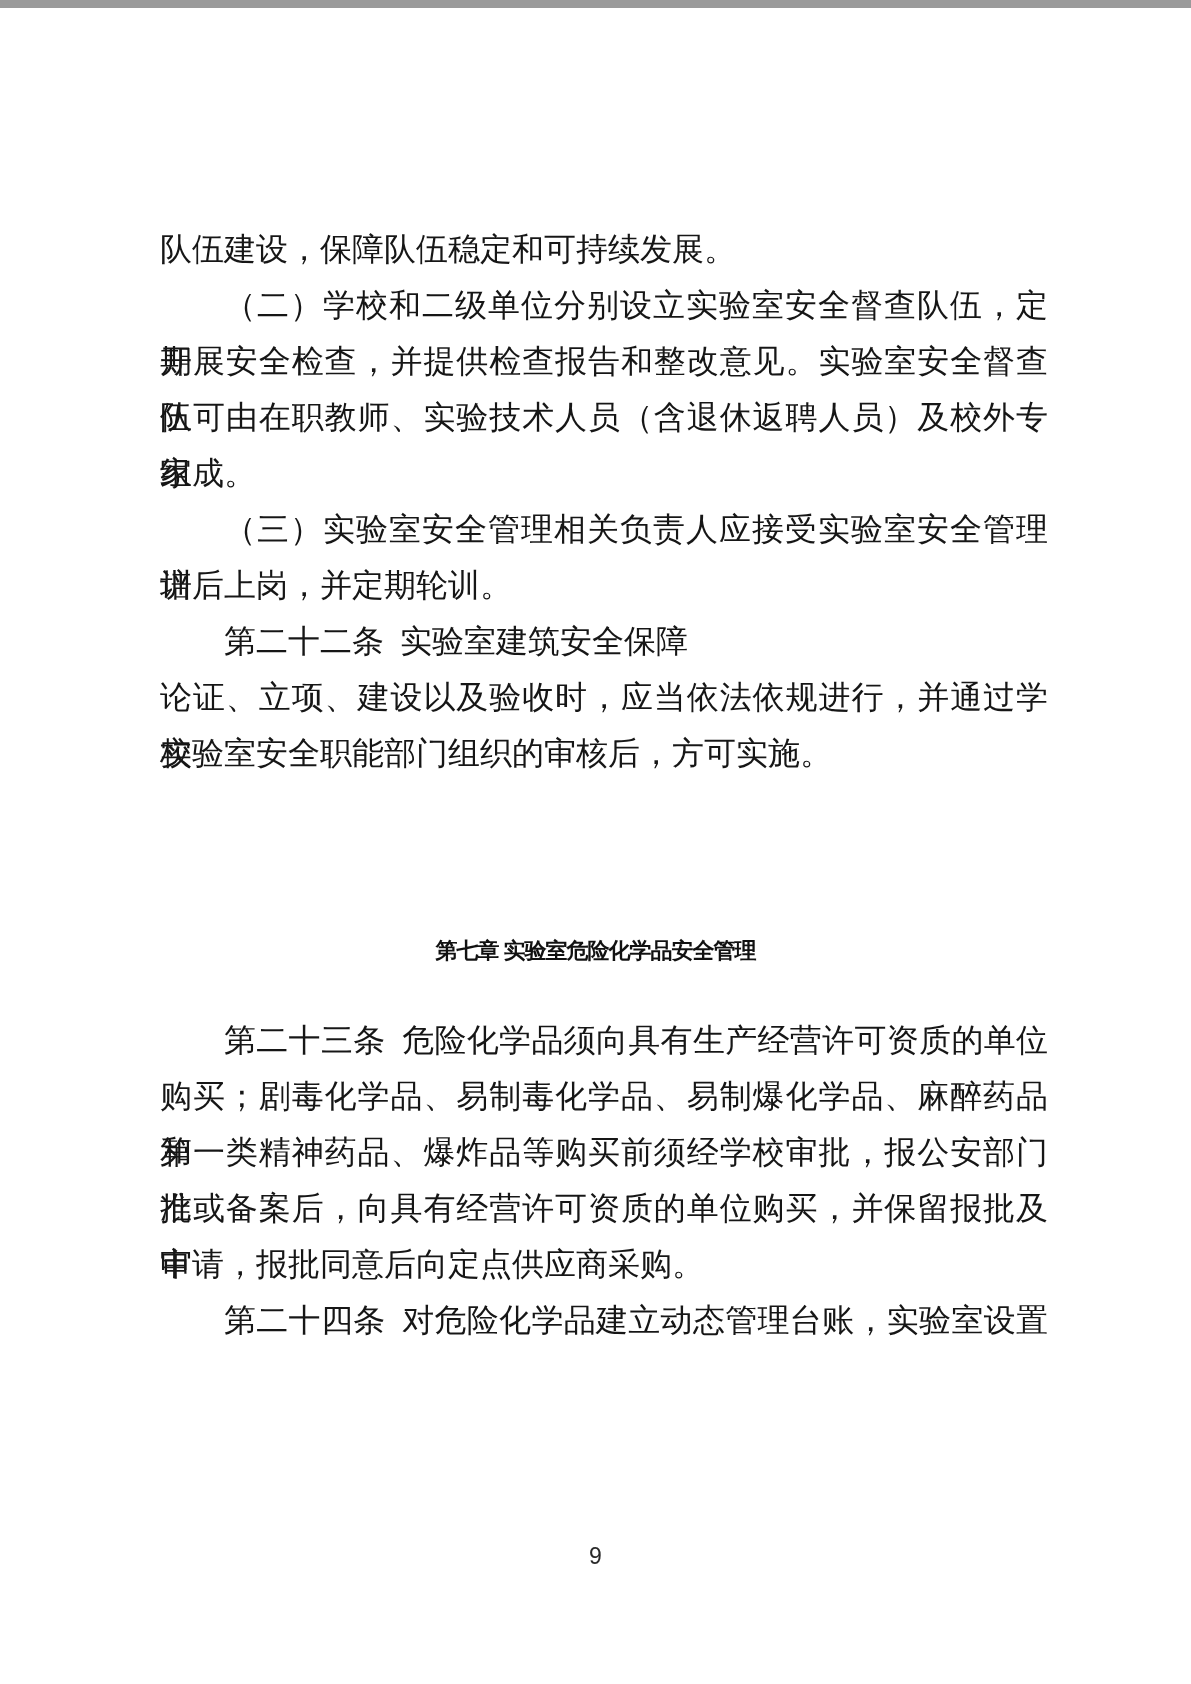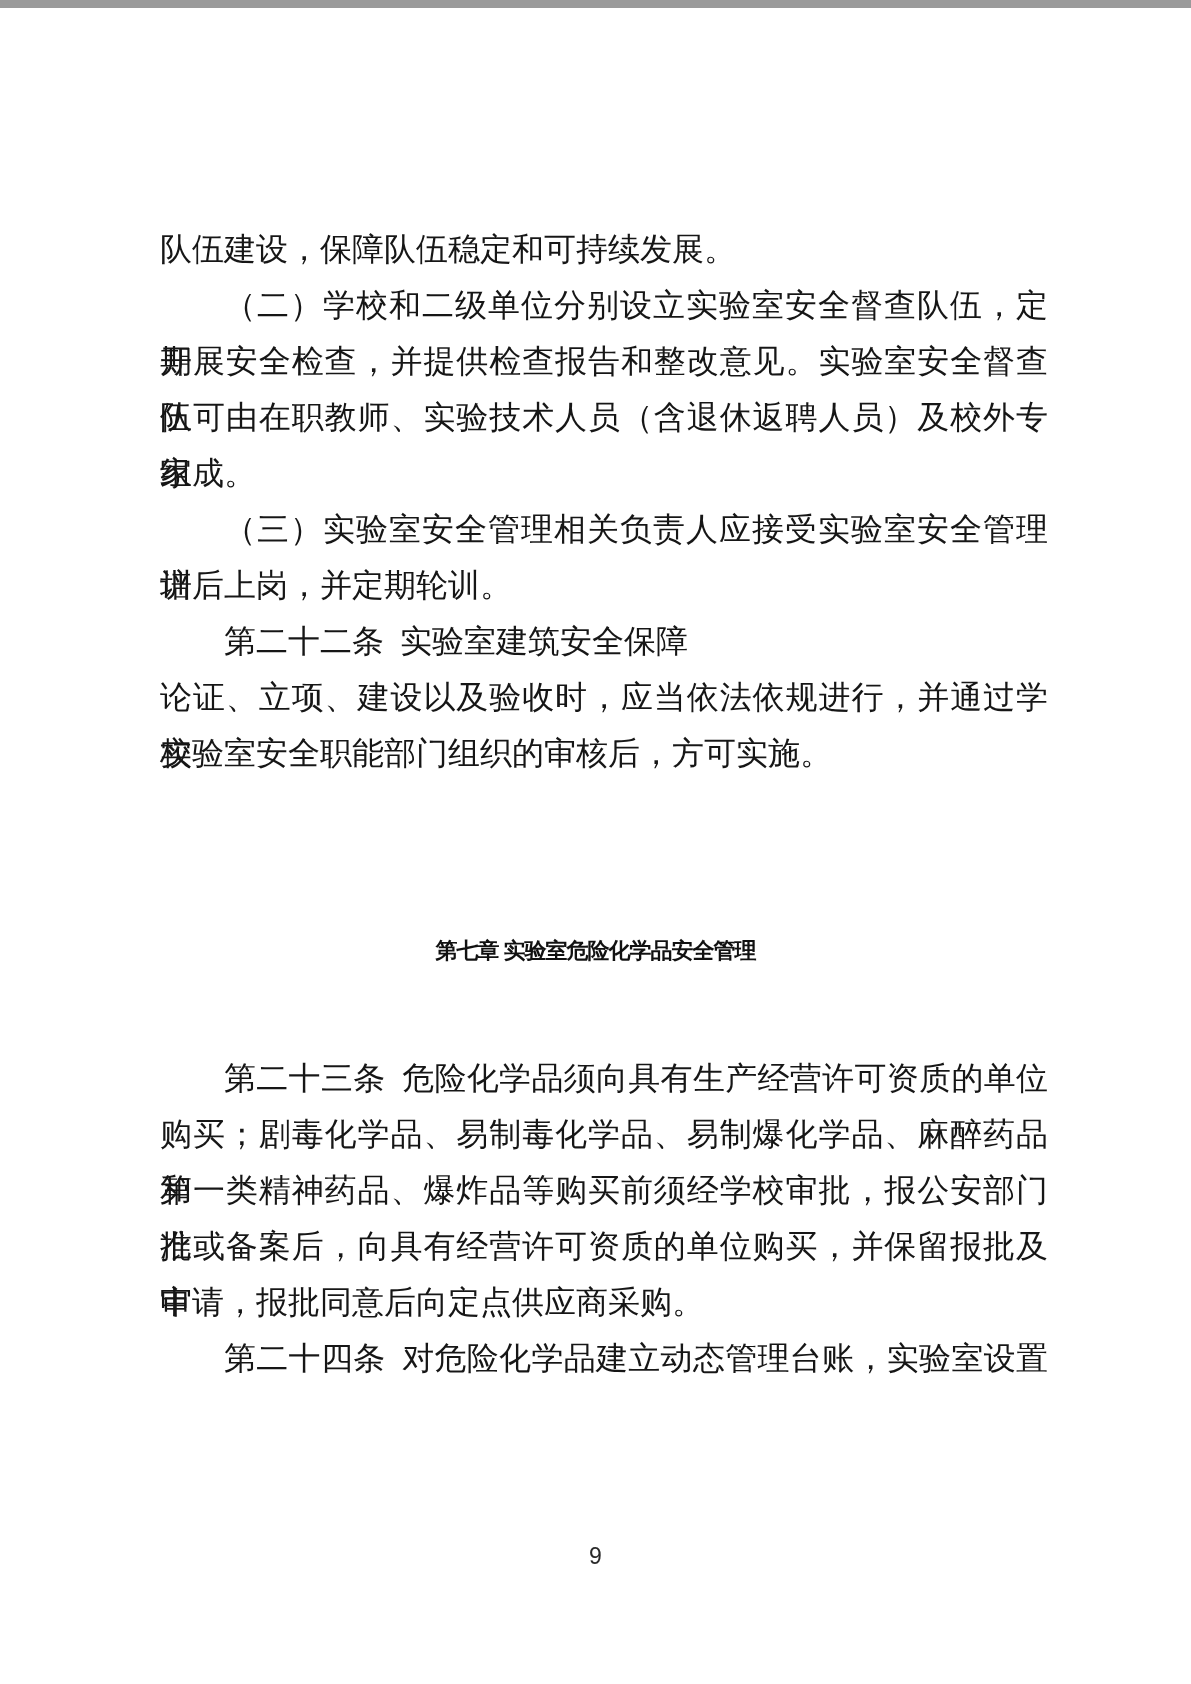--- a/index.html
+++ b/index.html
@@ -15,21 +15,21 @@
     background: #ffffff;
     overflow: hidden;
     color: #161616;
   }
   .text-block {
     position: absolute;
     left: 160px;
     width: 888px;
   }
   #block-a { top: 213px; }
-  #block-b { top: 1042px; }
+  #block-b { top: 1004px; }
   .line {
     height: 56px;
     line-height: 56px;
     font-size: 32px;
     font-family: "Liberation Serif", "DejaVu Serif", serif;
     white-space: pre-wrap;
     letter-spacing: 0;
     color: #161616;
   }
   .line.indent { text-indent: 64px; }

